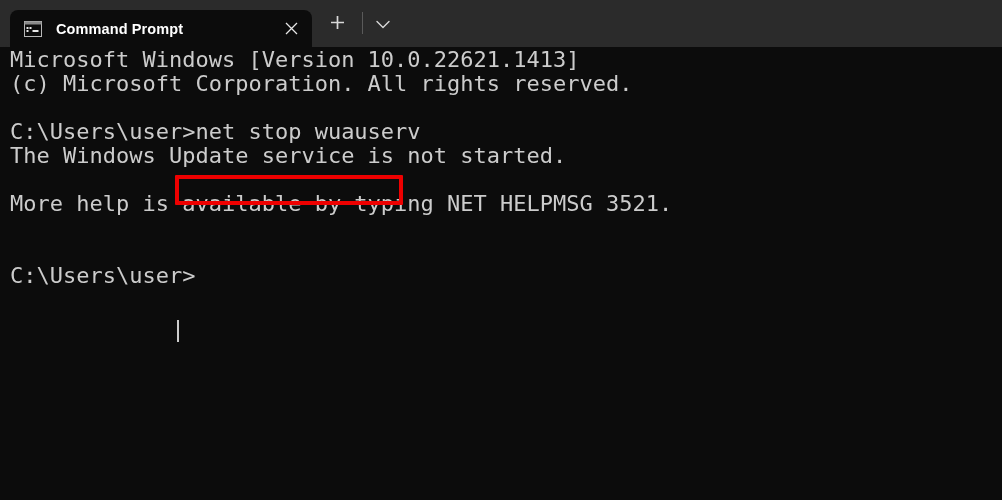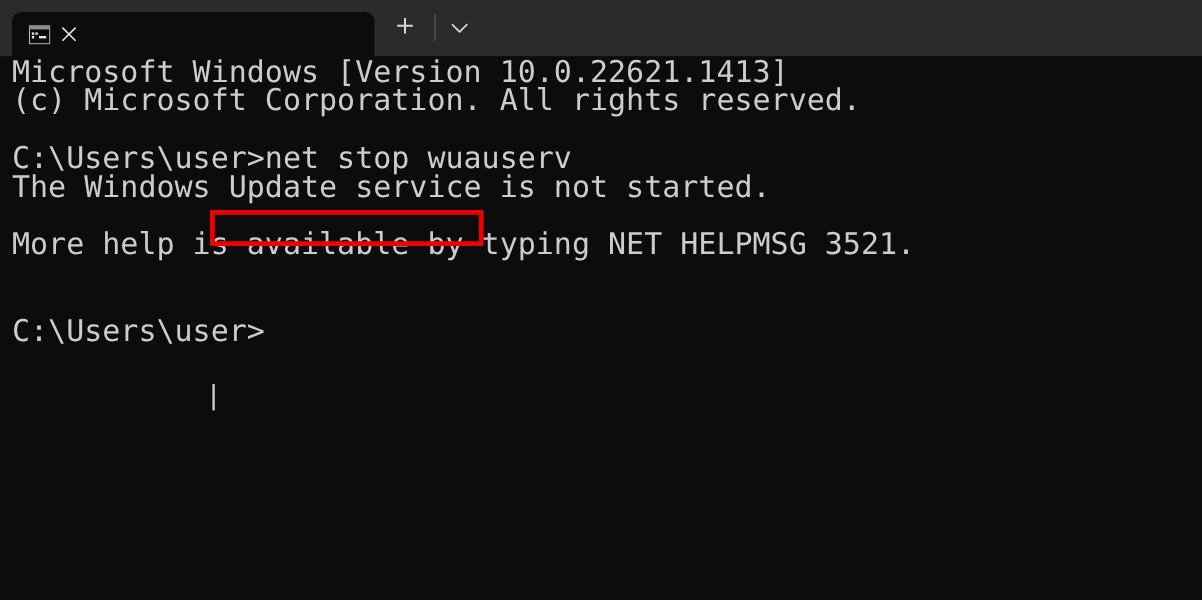--- a/index.html
+++ b/index.html
@@ -126,21 +126,21 @@
     background: #0c0c0c;
     overflow: hidden;
   }
   #terminal-text {
     position: absolute;
     left: 10px;
     top: 1px;
     margin: 0;
     color: #cccccc;
     font-family: "DejaVu Sans Mono", "Liberation Mono", monospace;
-    font-size: 25px;
+    font-size: 22px;
     line-height: 24px;
     letter-spacing: 0px;
     white-space: pre;
     tab-size: 8;
   }
 
   
   #command-highlight-box {
     position: absolute;
     left: 175px;
@@ -176,20 +176,21 @@
       <span class="tab-icon">
         <svg class="tab-icon" viewBox="0 0 18 16" xmlns="http://www.w3.org/2000/svg">
           <rect x="0.5" y="0.5" width="17" height="15" fill="#0c0c0c" stroke="#b8b8b8" stroke-width="1"></rect>
           <rect x="0.5" y="0.5" width="17" height="3" fill="#8a8a8a"></rect>
           <rect x="2.5" y="6" width="2" height="2" fill="#e8e8e8"></rect>
           <rect x="5.5" y="6" width="2" height="2" fill="#e8e8e8"></rect>
           <rect x="2.5" y="9" width="2" height="2" fill="#e8e8e8"></rect>
           <rect x="8.5" y="9" width="6" height="2" fill="#e8e8e8"></rect>
         </svg>
       </span>
+      <span id="tab-title">Command Prompt</span>
       <span id="tab-close-button">
         <svg width="13" height="13" viewBox="0 0 13 13" xmlns="http://www.w3.org/2000/svg">
           <path d="M1 1 L12 12 M12 1 L1 12" stroke="#e6e6e6" stroke-width="1.3" fill="none"></path>
         </svg>
       </span>
     </div>
 
     <div id="new-tab-button">
       <span>
         <svg width="15" height="15" viewBox="0 0 15 15" xmlns="http://www.w3.org/2000/svg">

